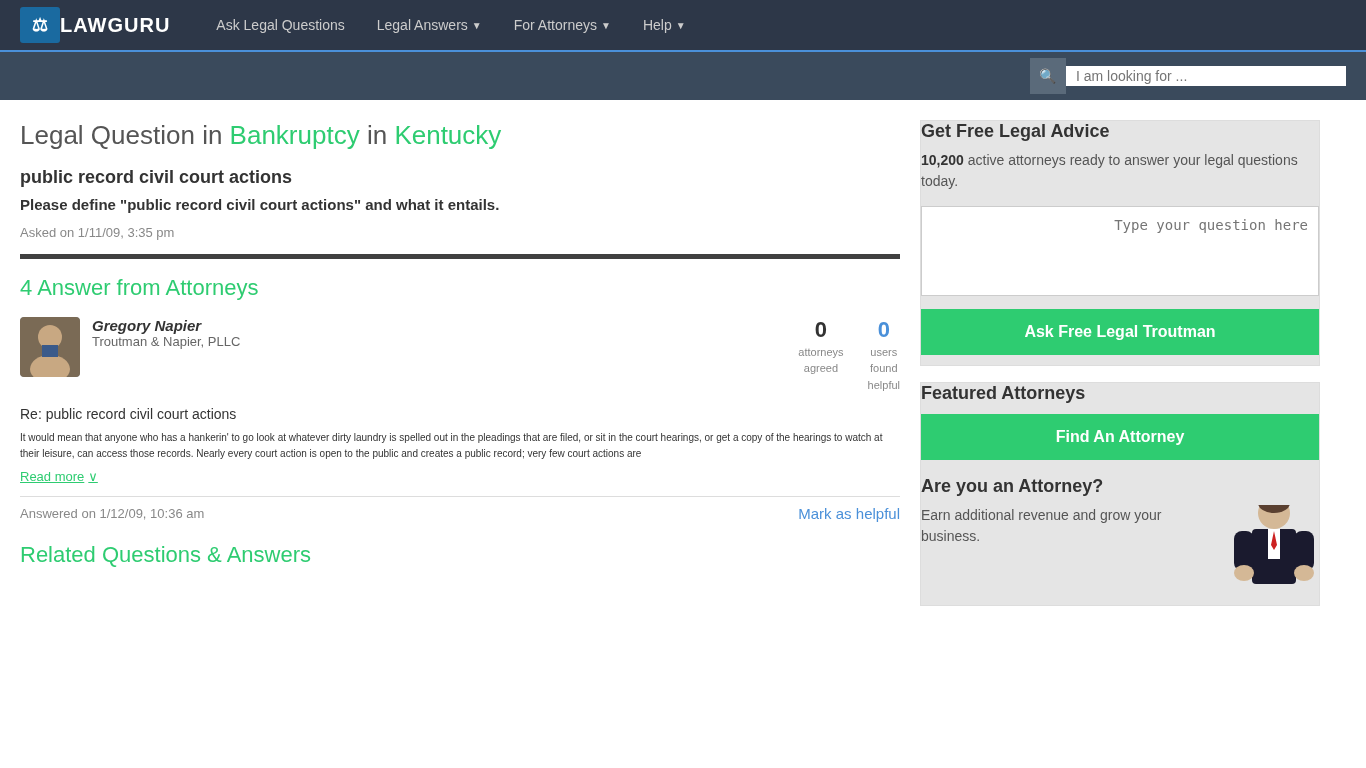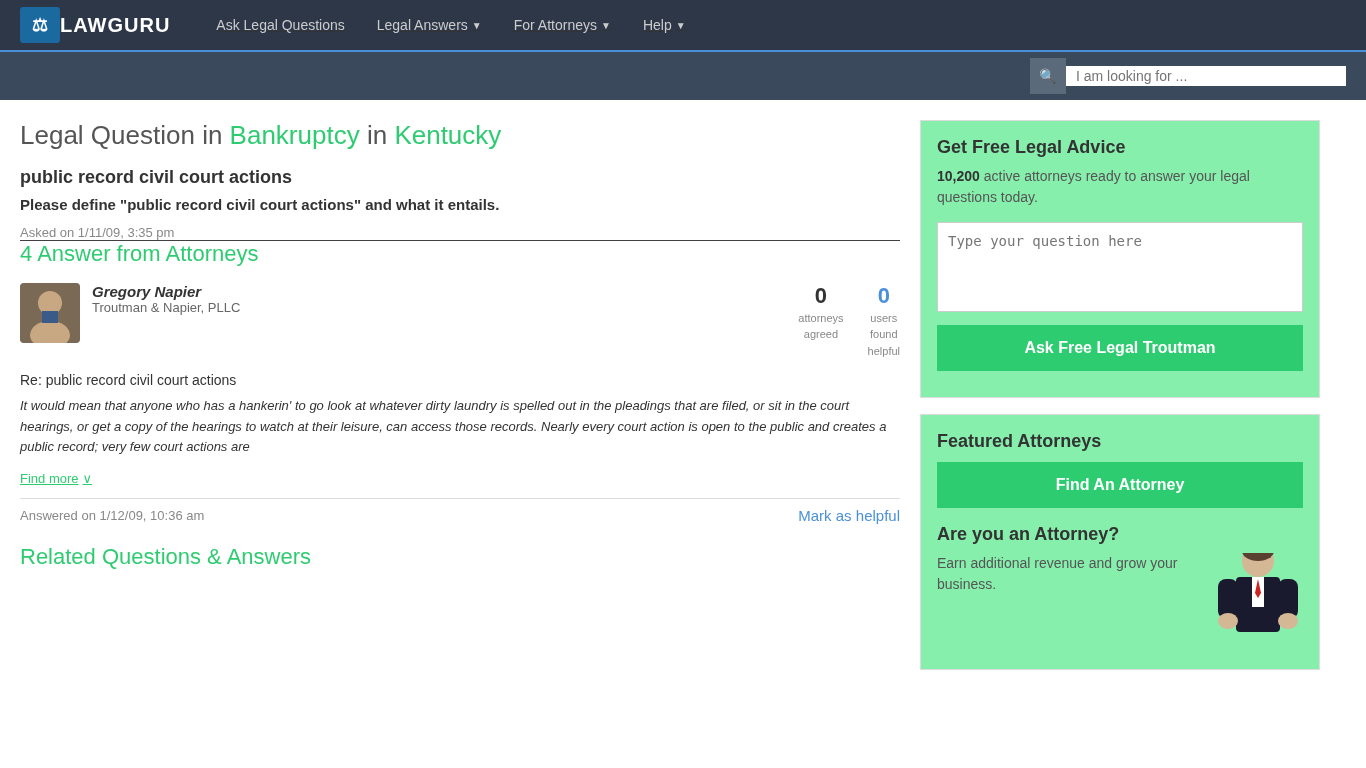--- a/index.html
+++ b/index.html
@@ -23,21 +23,20 @@
       color: #fff;
       font-size: 20px;
       font-weight: bold;
       letter-spacing: 1px;
     }
     .nav-links {
       display: flex;
       align-items: center;
       gap: 0;
       flex: 1;
-      text-decoration: underline;
     }
     .nav-link {
       color: #ccc;
       text-decoration: none;
       padding: 0 16px;
       height: 50px;
       display: flex;
       align-items: center;
       font-size: 14px;
       cursor: pointer;
@@ -117,22 +116,23 @@
     }
     .question-body {
       font-size: 15px;
       font-weight: bold;
       color: #333;
       margin-bottom: 12px;
     }
     .question-date {
       font-size: 13px;
       color: #888;
-      padding-bottom: 0;
-      border-bottom: 1px solid #404040;
+      padding-bottom: 14px;
+      border-bottom: 5px solid #404040;
+      margin-bottom: 16px;
     }
 
     .answers-heading {
       font-size: 22px;
       font-weight: 300;
       color: #2ecc71;
       margin-bottom: 16px;
     }
 
     
@@ -187,26 +187,25 @@
       display: block;
     }
     .stat-number.blue { color: #4a90d9; }
     .stat-label {
       font-size: 11px;
       color: #888;
       line-height: 1.3;
     }
 
     .answer-text {
-      font-size: 13px;
+      font-size: 10px;
       color: #333;
       line-height: 1.6;
-      margin-bottom: 12px;
+      margin-bottom: 6px;
       padding-left: 0;
-      font-style: italic;
     }
     .answer-re {
       color: #333;
       margin-bottom: 8px;
       font-size: 14px;
     }
     .read-more {
       color: #2ecc71;
       cursor: pointer;
       font-size: 13px;
@@ -242,23 +241,23 @@
     }
 
     
     .sidebar-right {
       width: 400px;
       flex-shrink: 0;
     }
 
     .sidebar-card {
       border: 1px solid #ddd;
-      padding: 16px;
+      padding: 0;
       margin-bottom: 16px;
-      background: #86efac;
+      background: #e5e5e5;
     }
     .sidebar-card-title {
       font-size: 18px;
       font-weight: bold;
       color: #333;
       margin-bottom: 8px;
     }
     .sidebar-active-text {
       font-size: 14px;
       color: #555;
@@ -272,20 +271,21 @@
     .question-textarea {
       width: 100%;
       height: 90px;
       border: 1px solid #ccc;
       padding: 10px;
       font-size: 14px;
       color: #aaa;
       resize: none;
       outline: none;
       margin-bottom: 10px;
+      text-align: right;
     }
     .btn-green {
       background: #2ecc71;
       color: #fff;
       border: none;
       width: 100%;
       padding: 14px;
       font-size: 16px;
       font-weight: bold;
       cursor: pointer;
@@ -409,21 +409,21 @@
           <div class="stat-block">
             <span class="stat-number blue">0</span>
             <span class="stat-label">users<br>found<br>helpful</span>
           </div>
         </div>
       </div>
 
       <p class="answer-re">Re: public record civil court actions</p>
       <p class="answer-text">It would mean that anyone who has a hankerin' to go look at whatever dirty laundry is spelled out in the pleadings that are filed, or sit in the court hearings, or get a copy of the hearings to watch at their leisure, can access those records. Nearly every court action is open to the public and creates a public record; very few court actions are</p>
       <a class="read-more" href="#">
-        <span>Find more</span>
+        <span>Read more</span>
         <span>∨</span>
       </a>
 
       <div class="answer-footer">
         <span class="answered-date">Answered on 1/12/09, 10:36 am</span>
         <a class="mark-helpful" href="#">Mark as helpful</a>
       </div>
     </div>
 
     <h2 class="related-heading">Related Questions &amp; Answers</h2>

